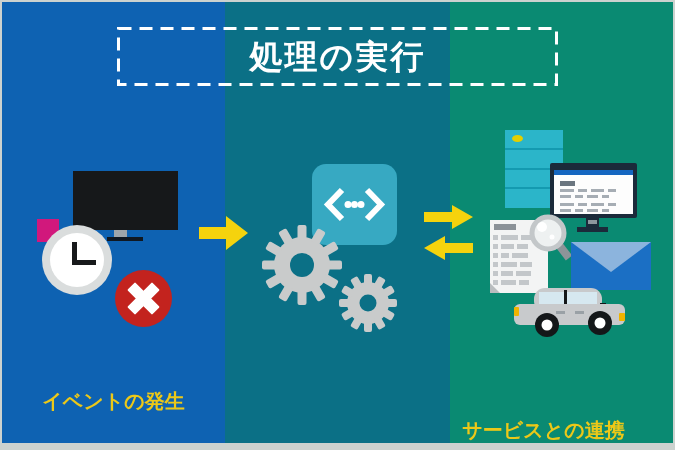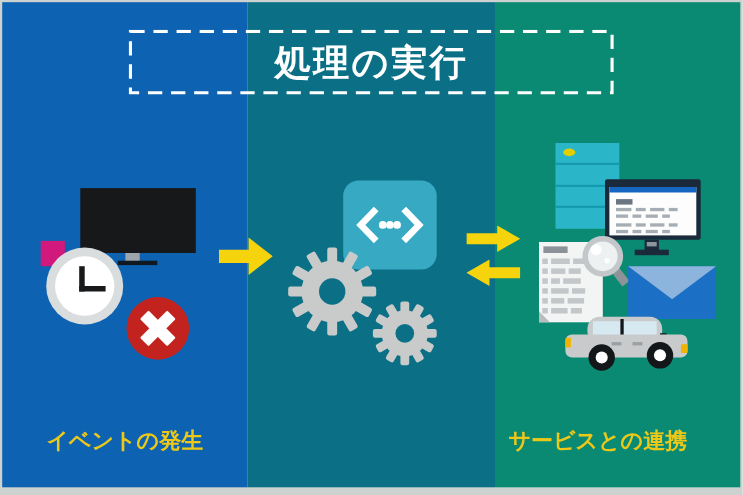--- a/index.html
+++ b/index.html
@@ -22,21 +22,21 @@
     text-align:center;color:#ffffff;font-size:33px;font-weight:bold;letter-spacing:2px;
   }
 
   
   .panel-label{
     top:387px;height:28px;line-height:28px;text-align:center;
     color:#ecc818;font-size:20px;font-weight:bold;
   }
   .label-event{left:2px;width:223px;text-align:center;}
   .label-process{left:225px;width:225px;}
-  .label-services{left:450px;width:187px;}
+  .label-services{left:450px;width:187px;margin-top:29px;}
 
   
   .m1-screen{left:73px;top:171px;width:105px;height:59px;background:#16181a;}
   .m1-neck{left:114px;top:230px;width:13px;height:8px;background:#9fa6ab;}
   .m1-base{left:107px;top:237px;width:36px;height:4px;background:#101821;}
   .pink-square{left:37px;top:219px;width:22px;height:23px;background:#d1187c;}
   .clock-ring{left:42px;top:225px;width:70px;height:70px;border-radius:50%;background:#dadddd;}
   .clock-face{left:50px;top:233px;width:54px;height:54px;border-radius:50%;background:#ffffff;}
   .clock-hand-v{left:72px;top:242px;width:5px;height:23px;background:#17191b;}
   .clock-hand-h{left:72px;top:260px;width:24px;height:5px;background:#17191b;}

